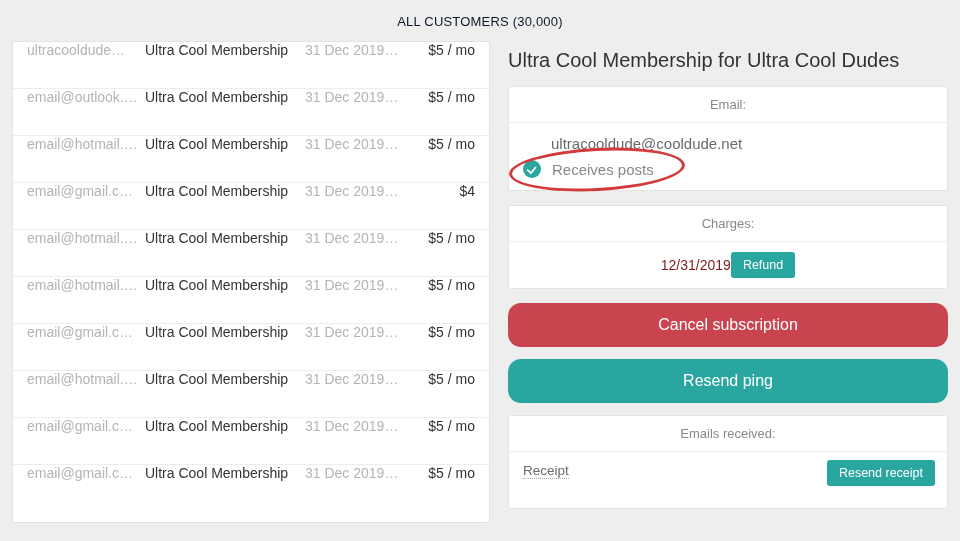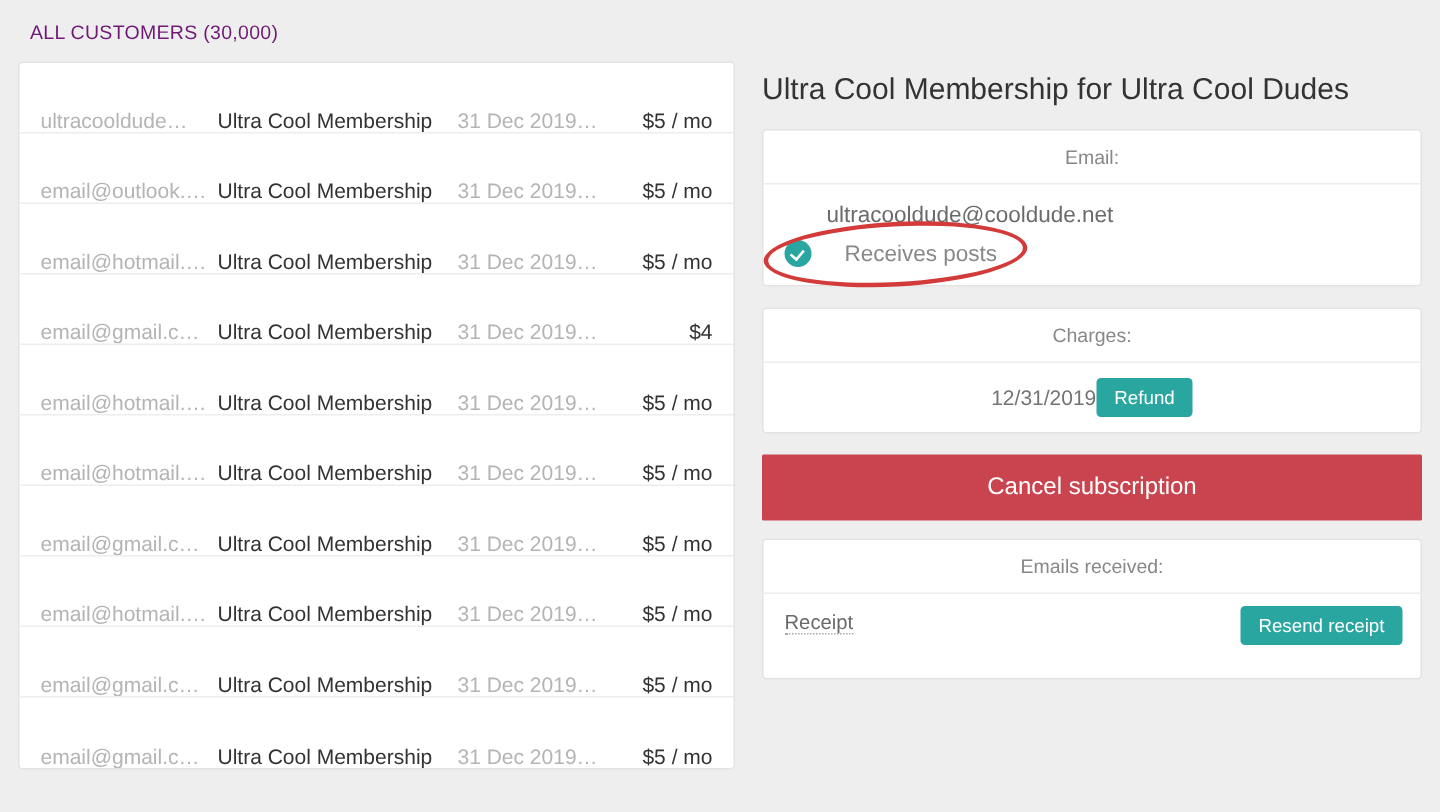--- a/index.html
+++ b/index.html
@@ -7,39 +7,40 @@
     font-family: -apple-system, BlinkMacSystemFont, "Segoe UI", Helvetica, Arial, sans-serif;
     background: #eeeeee;
     color: #333;
     font-size: 14px;
     width: 960px;
     height: 541px;
     overflow: hidden;
   }
   .header {
     padding: 14px 20px 12px;
-    color: #701a75;
+    color: #0f172a;
     font-size: 13px;
     letter-spacing: 0.2px;
+    text-align: center;
   }
   .content {
     display: flex;
     gap: 18px;
     padding: 0 12px;
   }
   .left {
     flex: 0 0 478px;
     background: #fff;
     border: 1px solid #e3e3e3;
     border-radius: 3px;
     overflow: hidden;
   }
   .row {
     display: flex;
-    align-items: flex-end;
+    align-items: flex-start;
     padding: 0 14px;
     height: 47px;
     border-bottom: 1px solid #ededed;
     font-size: 14px;
   }
   .row:last-child { border-bottom: none; }
   .row .email {
     flex: 0 0 118px;
     color: #b4b4b4;
     white-space: nowrap;
@@ -100,21 +101,21 @@
   }
   .note {
     color: #b0b0b0;
     font-size: 12.5px;
     line-height: 1.45;
     margin-bottom: 12px;
   }
   .receives {
     display: flex;
     align-items: center;
-    gap: 22px;
+    gap: 11px;
     position: relative;
   }
   .radio-check {
     width: 18px;
     height: 18px;
     border-radius: 50%;
     background: #2aa6a0;
     position: relative;
     flex: 0 0 18px;
   }
@@ -142,40 +143,40 @@
     left: -14px;
     top: -12px;
     transform: rotate(-3deg);
     pointer-events: none;
   }
   .btn-big {
     display: block;
     width: 100%;
     text-align: center;
     padding: 13px 0;
-    border-radius: 1px;
+    border-radius: 13px;
     border: none;
     font-size: 16px;
     color: #fff;
     cursor: pointer;
     margin-bottom: 12px;
   }
   .btn-red { background: #c9444f; }
   .btn-teal { background: #2aa6a0; }
   .btn-sm {
     background: #2aa6a0;
     color: #fff;
     border: none;
     border-radius: 3px;
     padding: 6px 12px;
     font-size: 12.5px;
     cursor: pointer;
   }
   .charge-date {
-    color: #737373;
+    color: #7f1d1d;
     font-size: 14px;
   }
   .receipt-link {
     color: #6a6a6a;
     font-size: 13.5px;
     border-bottom: 1px dotted #aaa;
     text-decoration: none;
     cursor: pointer;
   }
   .emails-body {
@@ -280,20 +281,21 @@
       <div class="card-head">
         <span>Charges:</span>
       </div>
       <div class="card-head" style="border-bottom:none;">
         <span class="charge-date">12/31/2019</span>
         <button class="btn-sm">Refund</button>
       </div>
     </div>
 
     <button class="btn-big btn-red">Cancel subscription</button>
+    <button class="btn-big btn-teal">Resend ping</button>
 
     <div class="card">
       <div class="card-head">
         <span>Emails received:</span>
       </div>
       <div class="emails-body">
         <a class="receipt-link">Receipt</a>
         
         <button class="btn-sm resend-btn">Resend receipt</button>
       </div>

